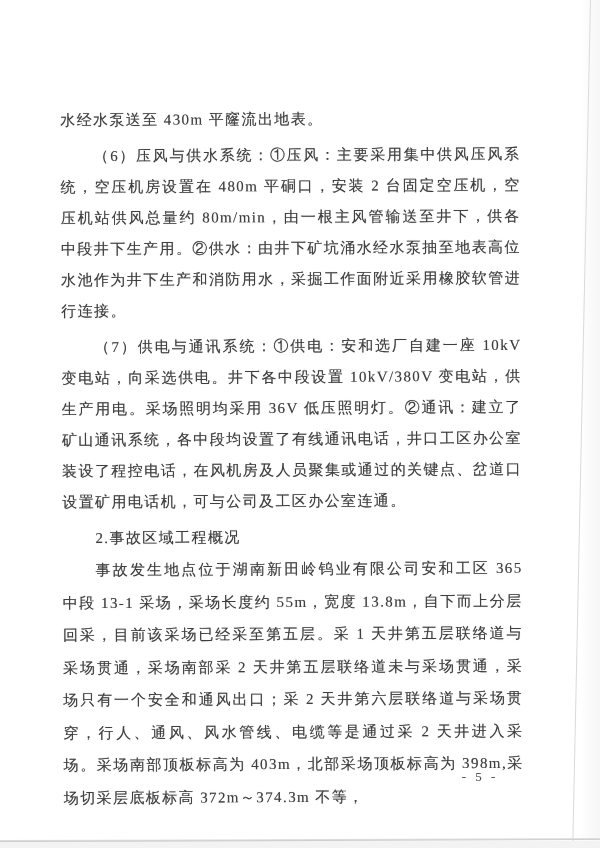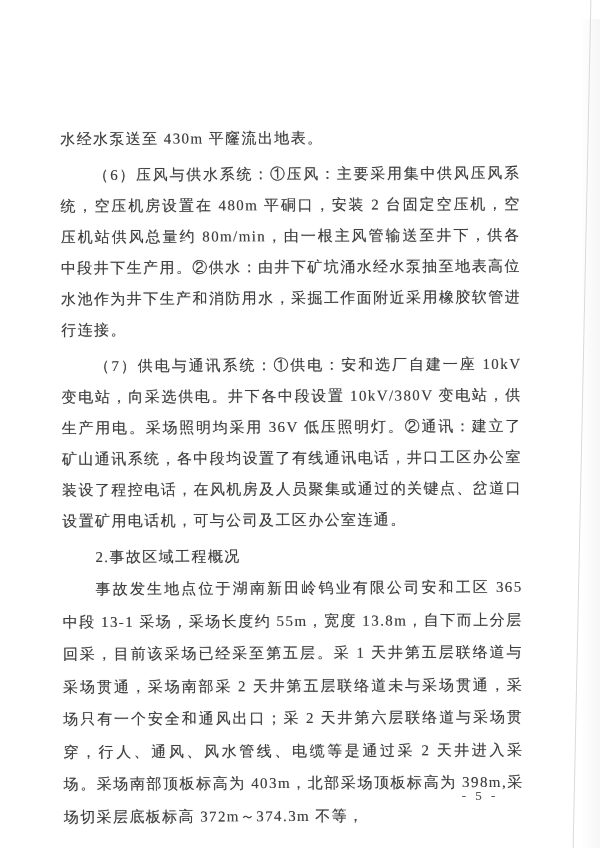--- a/index.html
+++ b/index.html
@@ -10,21 +10,20 @@
     width: 600px;
     height: 848px;
     position: relative;
     background: #ffffff;
     overflow: hidden;
     font-family: "Liberation Serif", serif;
   }
   .scan {
     position: absolute;
     inset: 0;
-    margin-top: 19px;
   }
   
   .right-strip {
     position: absolute;
     left: 582px;
     top: 0;
     width: 18px;
     height: 848px;
     background: linear-gradient(to right, #fefefe, #f6f6f6);
   }

